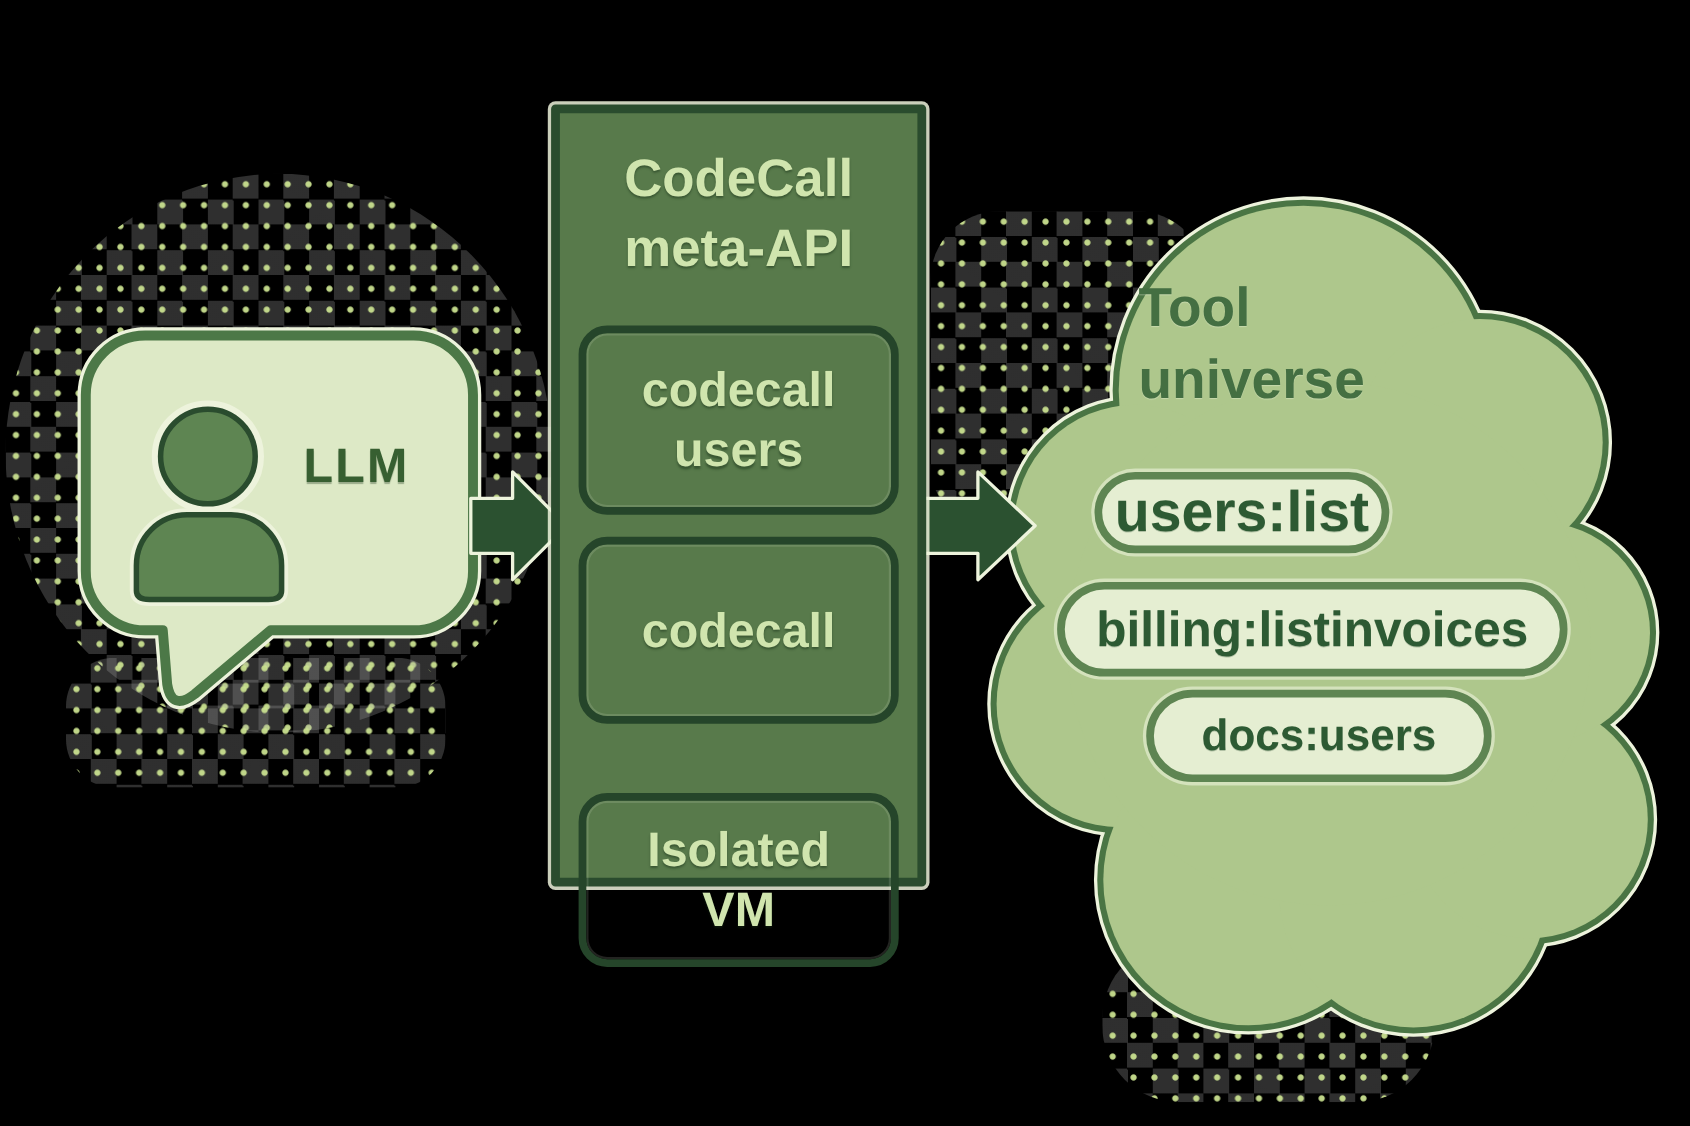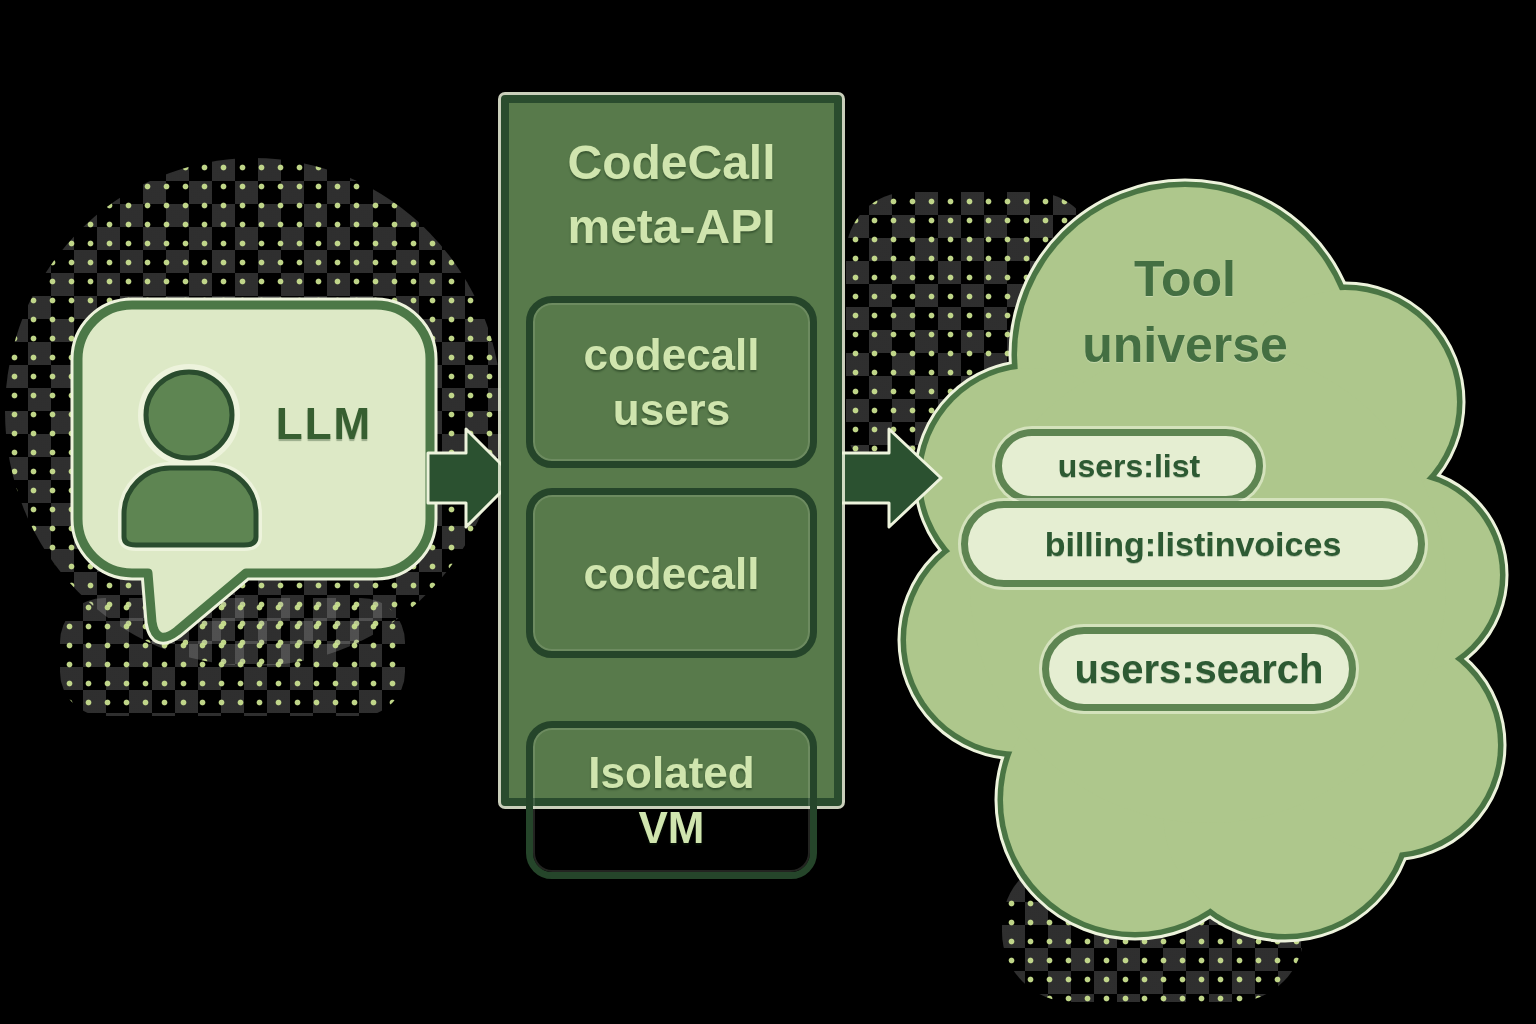--- a/index.html
+++ b/index.html
@@ -55,34 +55,34 @@
     border:7px solid var(--cell_border,#25452a);border-radius:26px;
     display:flex;flex-direction:column;align-items:center;justify-content:center;
     font-size:44px;line-height:55px;font-weight:700;
     color:var(--light_text,#d0e5ae);text-shadow:0 2px 2px rgba(20,45,20,.45);
     box-shadow:inset 0 0 0 2px rgba(237,243,220,.15);
   }
   .cell1{top:193px;height:172px;}
   .cell2{top:385px;height:170px;}
   .cell3{top:578px;height:158px;margin-top:40px;}
   .cloud-title{
-    left:1035px;top:246px;width:300px;text-align:center;
+    left:1035px;top:246px;width:300px;
     font-size:50px;line-height:66px;font-weight:700;
     color:var(--cloud_text,#446f42);text-shadow:0 1px 1px rgba(235,243,220,.4);
   }
   .pill{
     box-sizing:border-box;border:7px solid var(--pill_border,#5e8552);
     background:var(--pill_fill,#e5eed2);border-radius:60px;
     display:flex;align-items:center;justify-content:center;
     font-weight:700;color:var(--pill_text,#2d5a33);
     box-shadow:0 0 0 3px rgba(237,243,220,.6);
     text-shadow:0 1px 0 rgba(25,60,30,.25);
   }
-  .pill1{left:995px;top:429px;width:268px;height:74px;font-size:32px;}
-  .pill2{left:961px;top:501px;width:464px;height:86px;font-size:34px;}
+  .pill1{left:995px;top:429px;width:268px;height:74px;font-size:52px;}
+  .pill2{left:961px;top:529px;width:464px;height:86px;font-size:45px;}
   .pill3{left:1042px;top:627px;width:314px;height:84px;font-size:40px;}
 </style>
 </head>
 <body>
 
 <div id="stage">
 
   <div class="dots dots-left"></div>
   <div class="dots dots-left2"></div>
   <div class="dots dots-mid"></div>
@@ -152,16 +152,16 @@
     <div>universe</div>
   </div>
 
   <div class="overlay pill pill1">
     <span>users:list</span>
   </div>
   <div class="overlay pill pill2">
     <span>billing:listinvoices</span>
   </div>
   <div class="overlay pill pill3">
-    <span>users:search</span>
+    <span>docs:users</span>
   </div>
 
 </div>
 
 </body></html>

